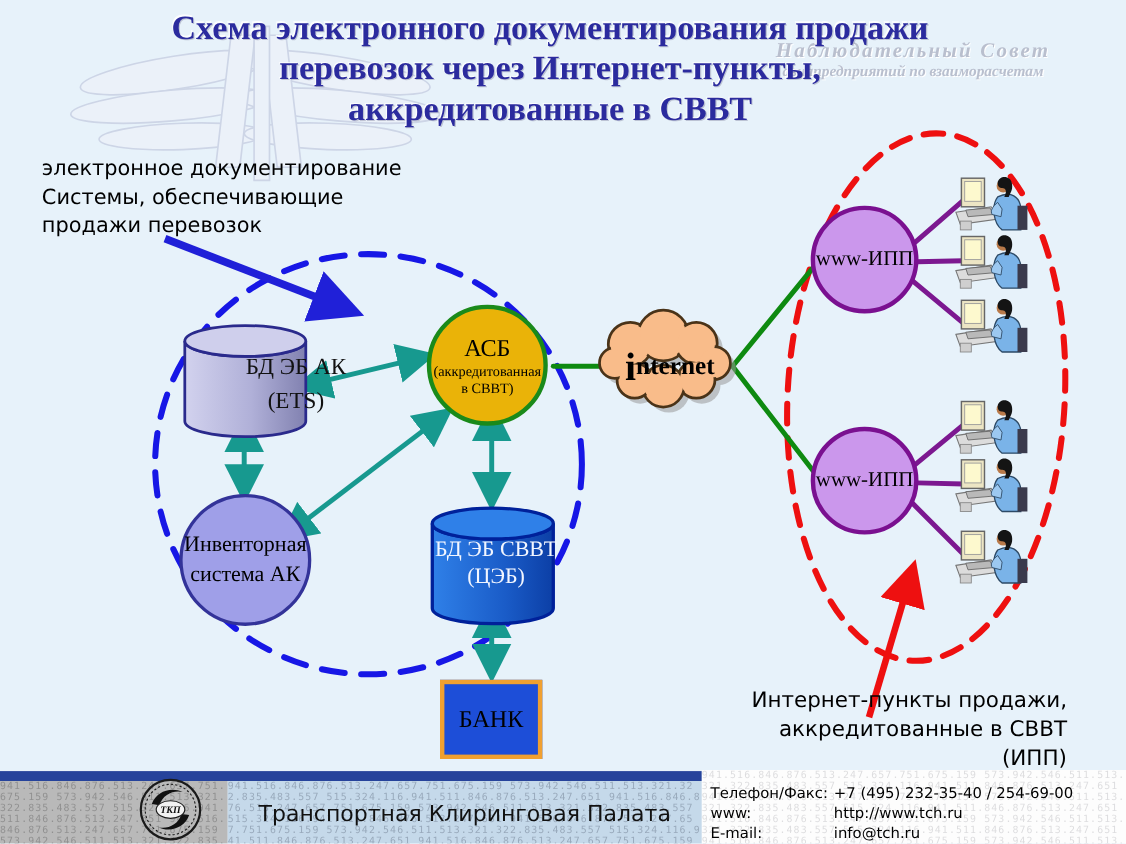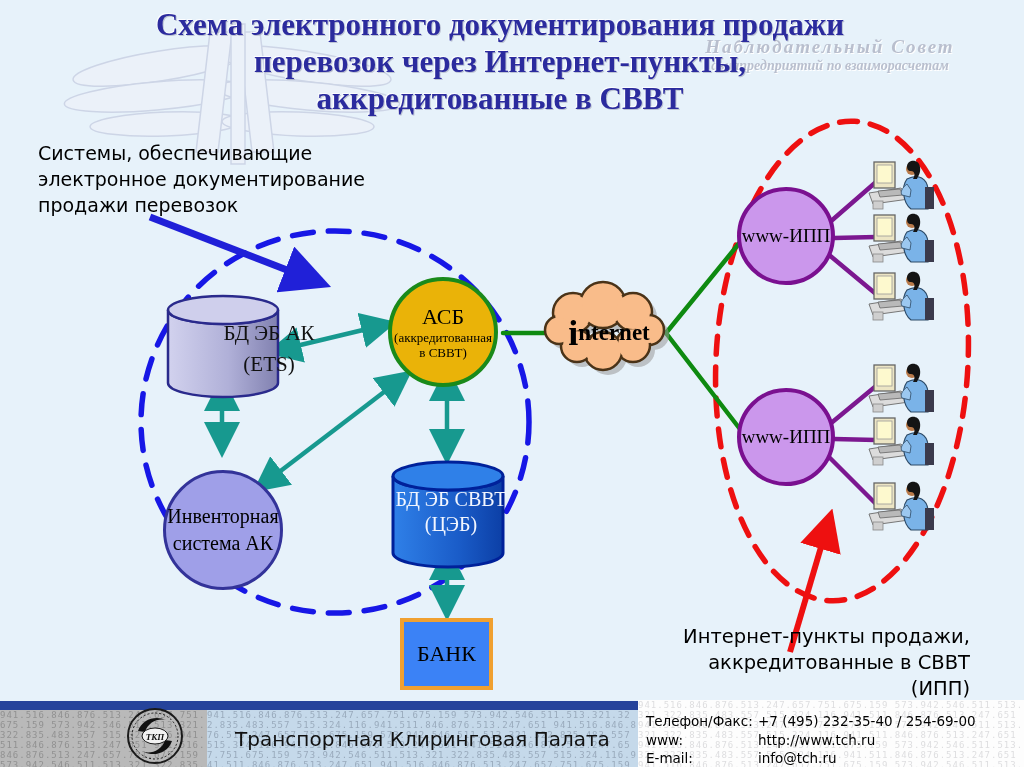--- a/index.html
+++ b/index.html
@@ -35,33 +35,33 @@
   .node { position:absolute; z-index:5; display:flex; flex-direction:column;
           align-items:center; justify-content:center; text-align:center;
           font-family:"Liberation Serif","DejaVu Serif",serif; color:#000; }
   .circle { border-radius:50%; box-sizing:border-box; }
 
   .asb { left:388px; top:277px; width:110px; height:110px;
          background:#eab308; border:4px solid #1a8a1a; }
   .asb .big { font-size:22px; line-height:26px; }
   .asb .sml { font-size:13px; line-height:15px; }
 
-  .inv { left:163px; top:470px; width:120px; height:120px;
+  .inv { left:163px; top:449px; width:120px; height:120px;
          background:#9f9fe8; border:3px solid #333399; font-size:20px; line-height:27px; }
 
   .ipp { left:737px; width:98px; height:98px; background:#cb97ec;
          border:4px solid #7a1090; font-size:19px; }
   .ipp-top { top:187px; } .ipp-bot { top:388px; }
 
   .cyl-text { position:absolute; z-index:6; text-align:center;
               font-family:"Liberation Serif","DejaVu Serif",serif; }
   .cyl1-text { left:168px; top:318px; width:110px; font-size:21px; line-height:31px; color:#111;margin-left:46px; }
   .cyl2-text { left:393px; top:487px; width:116px; font-size:20px; line-height:25px; color:#f2f6ff; }
 
-  .bank { left:400px; top:618px; width:93px; height:72px; background:#3b82f6;
+  .bank { left:400px; top:618px; width:93px; height:72px; background:#1d4ed8;
           border:4px solid #f0a030; font-size:22px; box-sizing:border-box; }
 
   .inet { left:544px; top:283px; width:130px; height:100px; z-index:6;
           display:flex; align-items:center; justify-content:center;
           font-family:"Liberation Serif","DejaVu Serif",serif; font-weight:bold; color:#000;
           position:absolute; }
   .inet .bi { font-size:36px; line-height:30px; }
   .inet .rest { font-size:23px; }
 
   .user-icon { position:absolute; z-index:5; width:74px; height:54px; }
@@ -248,22 +248,22 @@
       <use href="#user-pc"></use>
     </svg>
   <svg class="user-icon" style="left:866px; top:413px">
       <use href="#user-pc"></use>
     </svg>
   <svg class="user-icon" style="left:866px; top:478px">
       <use href="#user-pc"></use>
     </svg>
 
   <div class="note note-left">
+    <div>электронное документирование</div>
     <div>Системы, обеспечивающие</div>
-    <div>электронное документирование</div>
     <div>продажи перевозок</div>
   </div>
   <div class="note note-right">
     <div>Интернет-пункты продажи,</div>
     <div>аккредитованные в СВВТ</div>
     <div>(ИПП)</div>
   </div>
 
   <div class="cyl-text cyl1-text">
     <div>БД ЭБ АК</div>

